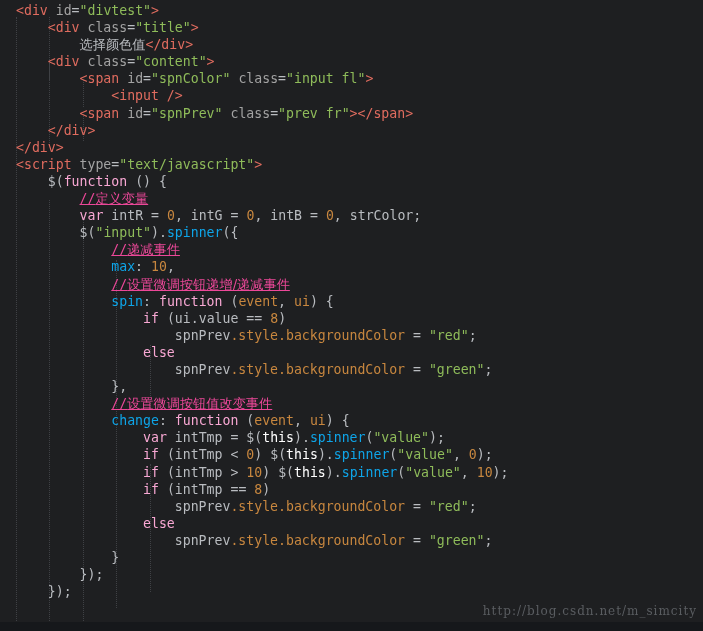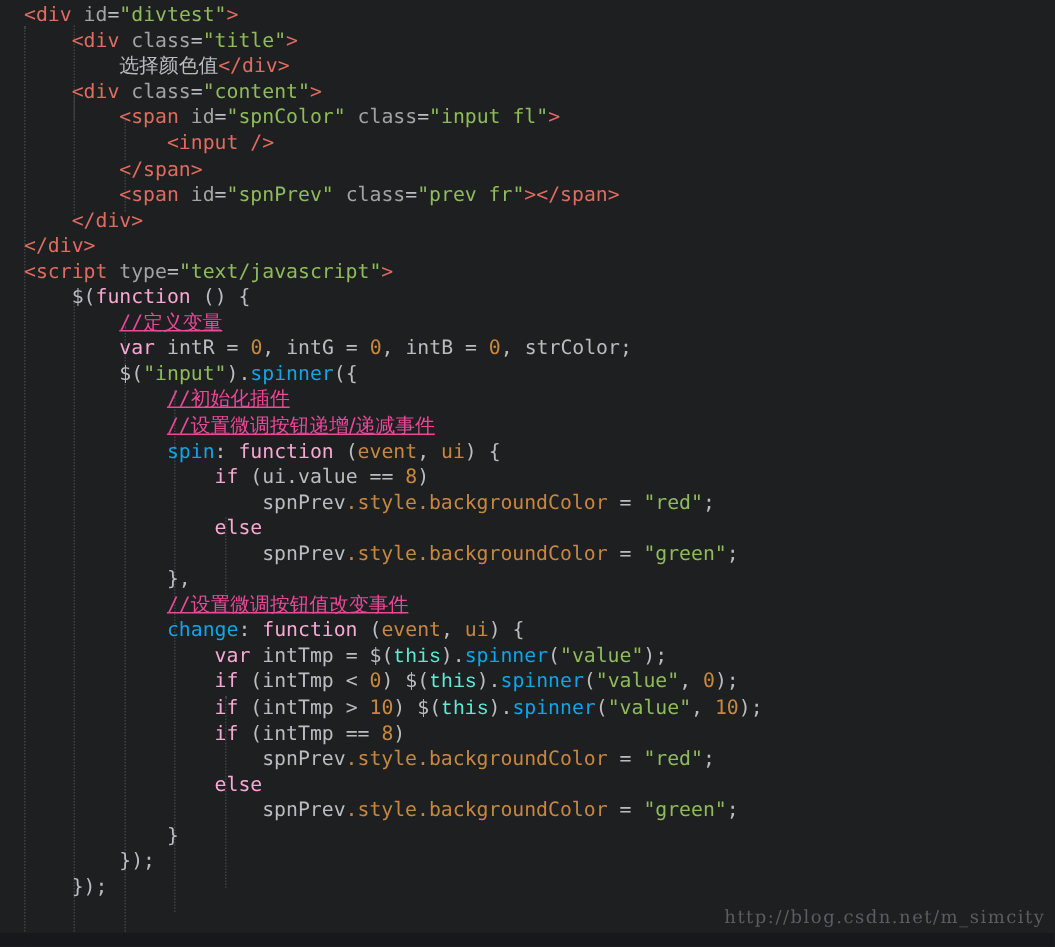--- a/index.html
+++ b/index.html
@@ -54,21 +54,21 @@
   .tag      { color: #e06c5f; }
   .attr     { color: #a3a3a3; }
   .strv     { color: #8fbc5a; }
   .punc     { color: #b9bcc0; }
   .kw       { color: #f9a8d4; }
   .fn       { color: #0ea5e9; }
   .prop     { color: #c8873f; }
   .num      { color: #c8873f; }
   .param    { color: #c8873f; }
   .ident    { color: #b9bcc0; }
-  .this     { color: #5eead4; font-family: Liberation Mono, monospace; }
+  .this     { color: #ffffff; }
   .comment  { color: #ec4899; text-decoration: underline; }
   .cjk      { font-family: "DejaVu Sans", "Liberation Sans", sans-serif; }
 
   #watermark {
     position: absolute;
     right: 6px;
     bottom: 11px;
     color: #5a5d61;
     font-family: "DejaVu Serif", "Liberation Serif", serif;
     font-size: 12px;
@@ -109,40 +109,40 @@
     <div class="code-line">    <span class="tag">&lt;div</span> <span class="attr">class</span><span class="punc">=</span><span class="strv">"title"</span><span class="tag">&gt;</span></div>
 
     <div class="code-line">        <span class="cjk">选择颜色值</span><span class="tag">&lt;/div&gt;</span></div>
 
     <div class="code-line">    <span class="tag">&lt;div</span> <span class="attr">class</span><span class="punc">=</span><span class="strv">"content"</span><span class="tag">&gt;</span></div>
 
     <div class="code-line">        <span class="tag">&lt;span</span> <span class="attr">id</span><span class="punc">=</span><span class="strv">"spnColor"</span> <span class="attr">class</span><span class="punc">=</span><span class="strv">"input fl"</span><span class="tag">&gt;</span></div>
 
     <div class="code-line">            <span class="tag">&lt;input /&gt;</span></div>
 
-    <div class="code-line">        <span class="tag">&lt;/span&gt;</span></div>
 
     <div class="code-line">        <span class="tag">&lt;span</span> <span class="attr">id</span><span class="punc">=</span><span class="strv">"spnPrev"</span> <span class="attr">class</span><span class="punc">=</span><span class="strv">"prev fr"</span><span class="tag">&gt;&lt;/span&gt;</span></div>
 
     <div class="code-line">    <span class="tag">&lt;/div&gt;</span></div>
 
     <div class="code-line"><span class="tag">&lt;/div&gt;</span></div>
 
     <div class="code-line"><span class="tag">&lt;script</span> <span class="attr">type</span><span class="punc">=</span><span class="strv">"text/javascript"</span><span class="tag">&gt;</span></div>
 
     <div class="code-line">    <span class="ident">$</span><span class="punc">(</span><span class="kw">function</span> <span class="punc">() {</span></div>
 
     <div class="code-line">        <span class="comment">//<span class="cjk">定义变量</span></span></div>
 
     <div class="code-line">        <span class="kw">var</span> <span class="ident">intR</span> <span class="punc">=</span> <span class="num">0</span><span class="punc">,</span> <span class="ident">intG</span> <span class="punc">=</span> <span class="num">0</span><span class="punc">,</span> <span class="ident">intB</span> <span class="punc">=</span> <span class="num">0</span><span class="punc">,</span> <span class="ident">strColor</span><span class="punc">;</span></div>
 
     <div class="code-line">        <span class="ident">$</span><span class="punc">(</span><span class="strv">"input"</span><span class="punc">).</span><span class="fn">spinner</span><span class="punc">({</span></div>
 
-    <div class="code-line">            <span class="comment">//<span class="cjk">初始化插件</span></span></div>
+    <div class="code-line">            <span class="comment">//<span class="cjk">递减事件</span></span></div>
 
+    <div class="code-line">            <span class="fn">max</span><span class="punc">:</span> <span class="num">10</span><span class="punc">,</span></div>
 
 
     <div class="code-line">            <span class="comment">//<span class="cjk">设置微调按钮递增/递减事件</span></span></div>
 
     <div class="code-line">            <span class="fn">spin</span><span class="punc">:</span> <span class="kw">function</span> <span class="punc">(</span><span class="param">event</span><span class="punc">,</span> <span class="param">ui</span><span class="punc">) {</span></div>
 
     <div class="code-line">                <span class="kw">if</span> <span class="punc">(</span><span class="ident">ui</span><span class="punc">.</span><span class="ident">value</span> <span class="punc">==</span> <span class="num">8</span><span class="punc">)</span></div>
 
     <div class="code-line">                    <span class="ident">spnPrev</span><span class="prop">.style</span><span class="prop">.backgroundColor</span> <span class="punc">=</span> <span class="strv">"red"</span><span class="punc">;</span></div>
 

